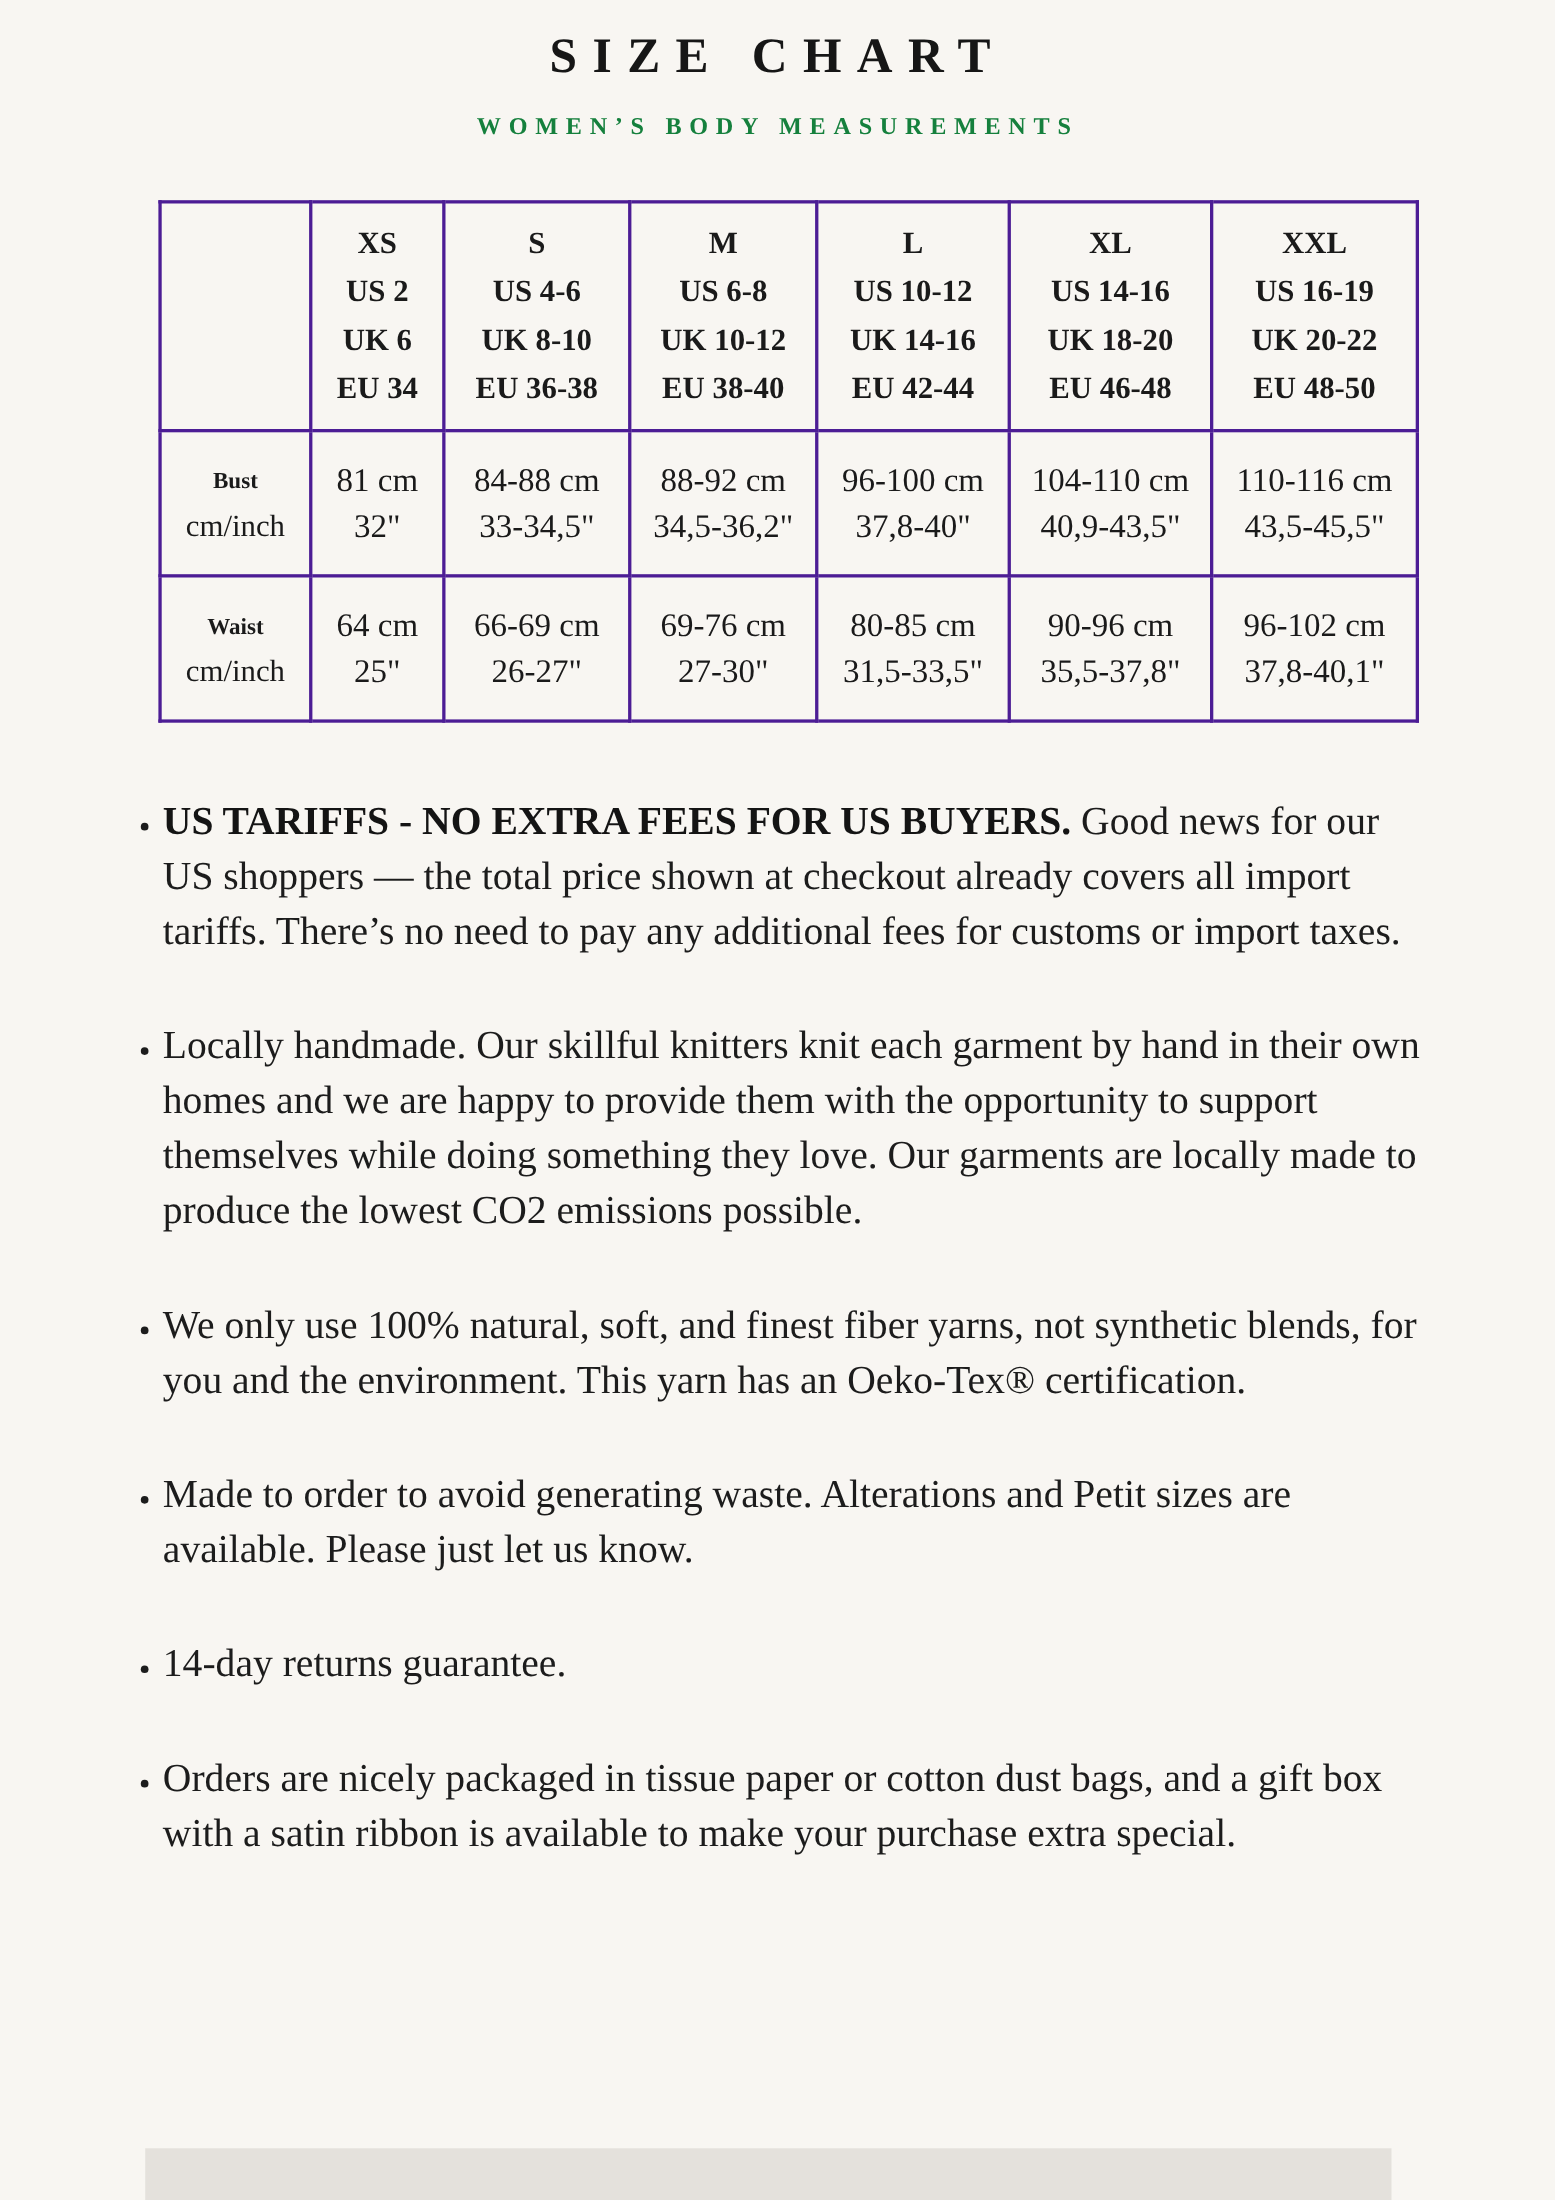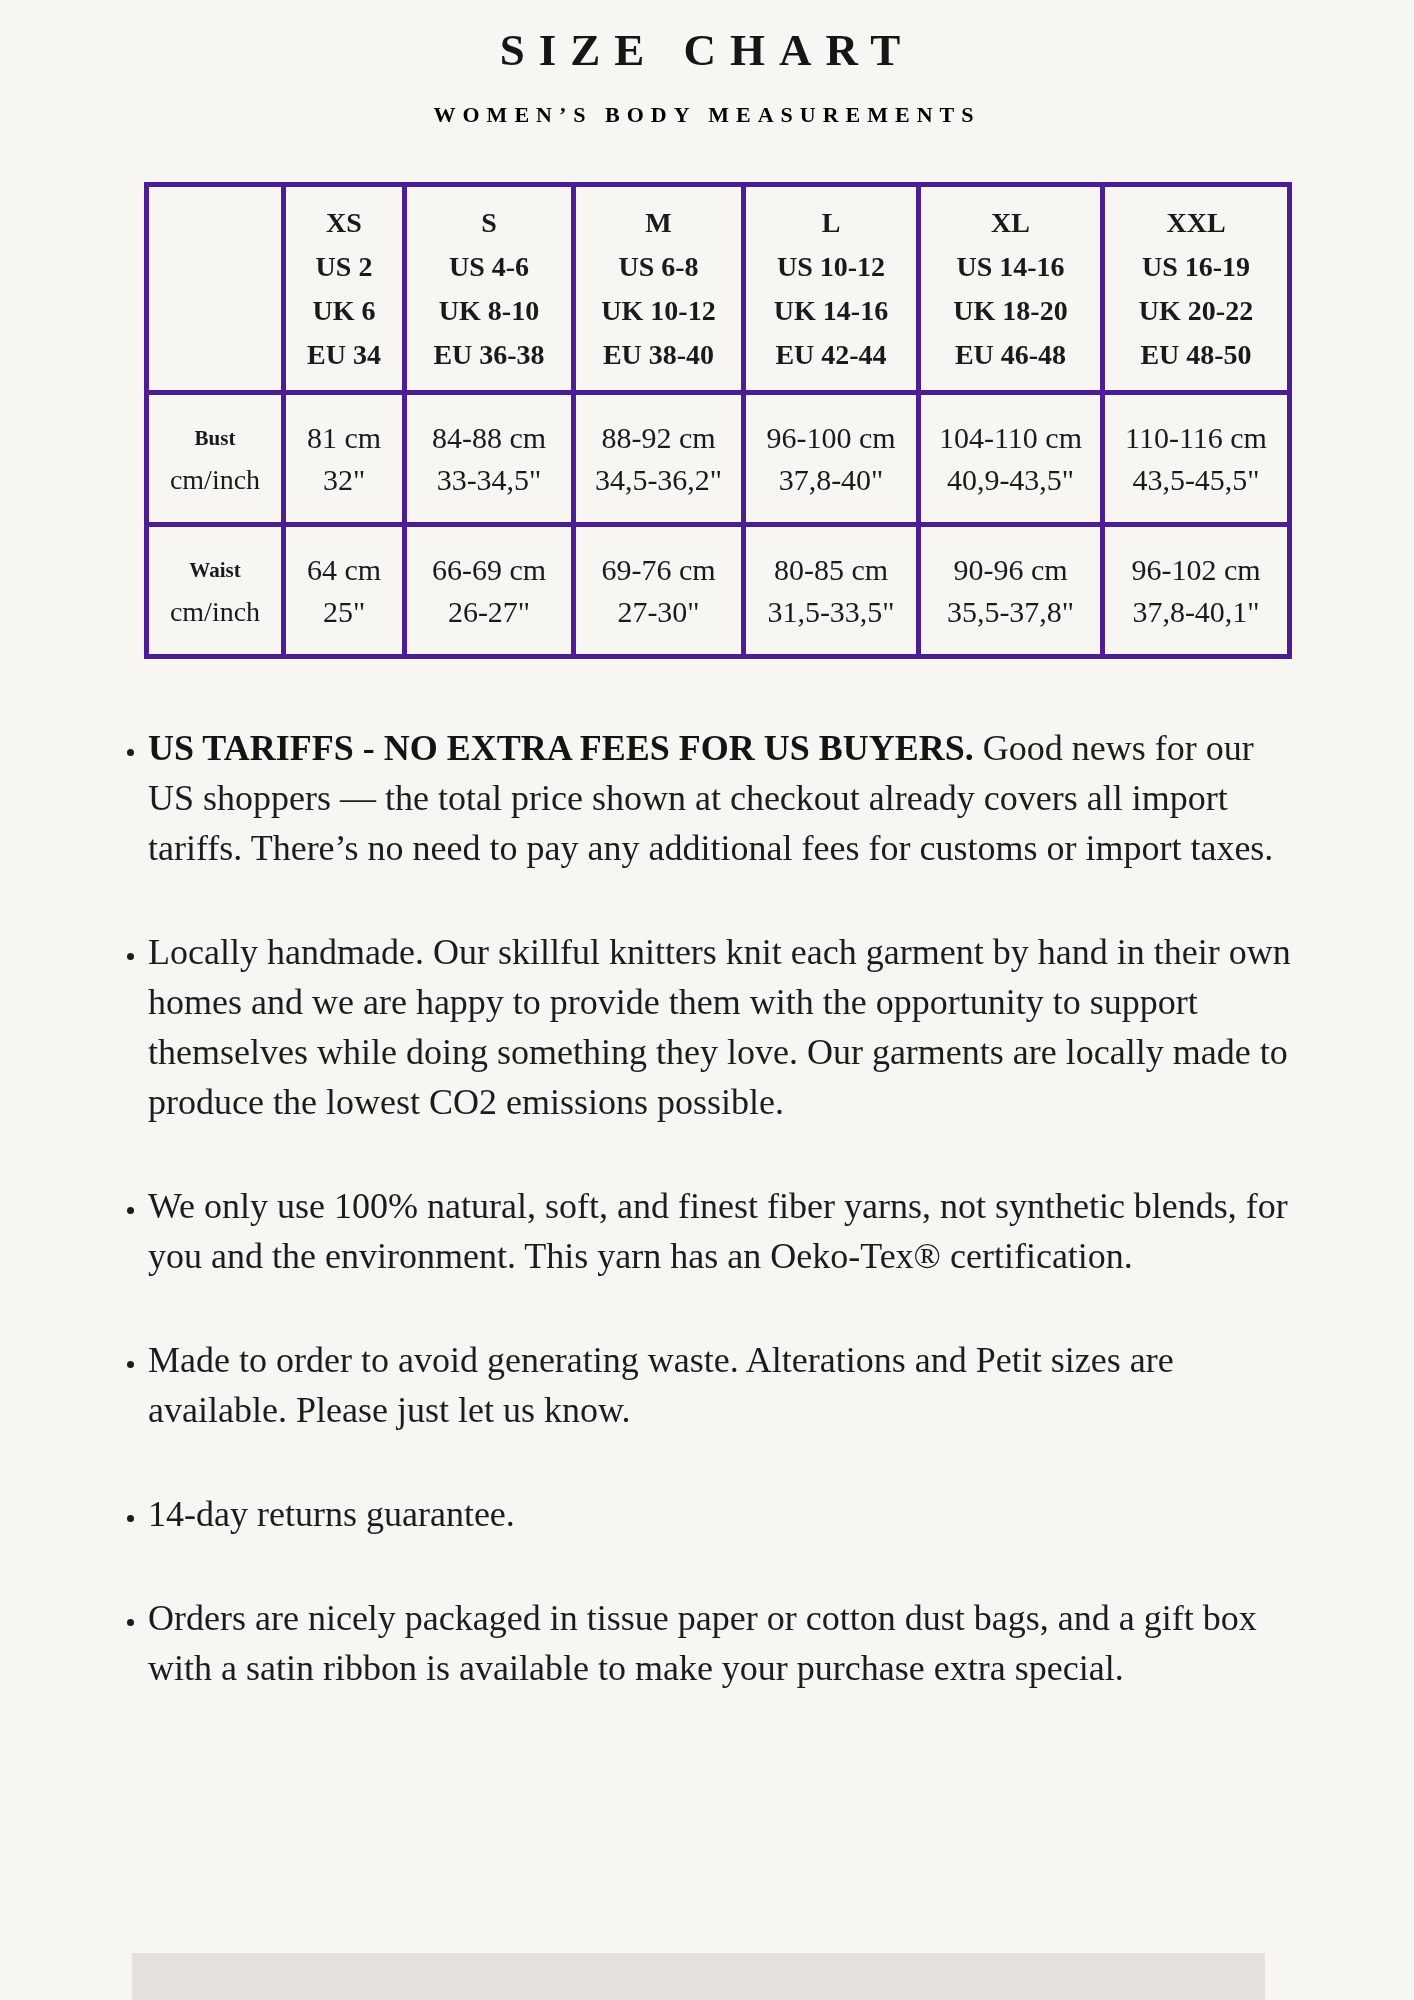--- a/index.html
+++ b/index.html
@@ -23,30 +23,30 @@
     font-weight: 600;
     letter-spacing: 14px;
     color: #161616;
   }
   .subtitle {
     margin-top: 26px;
     text-align: center;
     font-size: 22px;
     font-weight: 700;
     letter-spacing: 7px;
-    color: #000000;
+    color: #15803d;
   }
   table.size-chart {
     border-collapse: collapse;
     margin: 54px 0 0 144px;
     width: 1143px;
     table-layout: fixed;
   }
   table.size-chart th, table.size-chart td {
-    border: 5px solid #4c1d95;
+    border: 3px solid #4c1d95;
     text-align: center;
     vertical-align: middle;
     padding: 0;
     font-weight: normal;
   }
   tr.head-row { height: 208px; }
   tr.data-row { height: 132px; }
   .size-head div {
     font-size: 28px;
     font-weight: 700;

